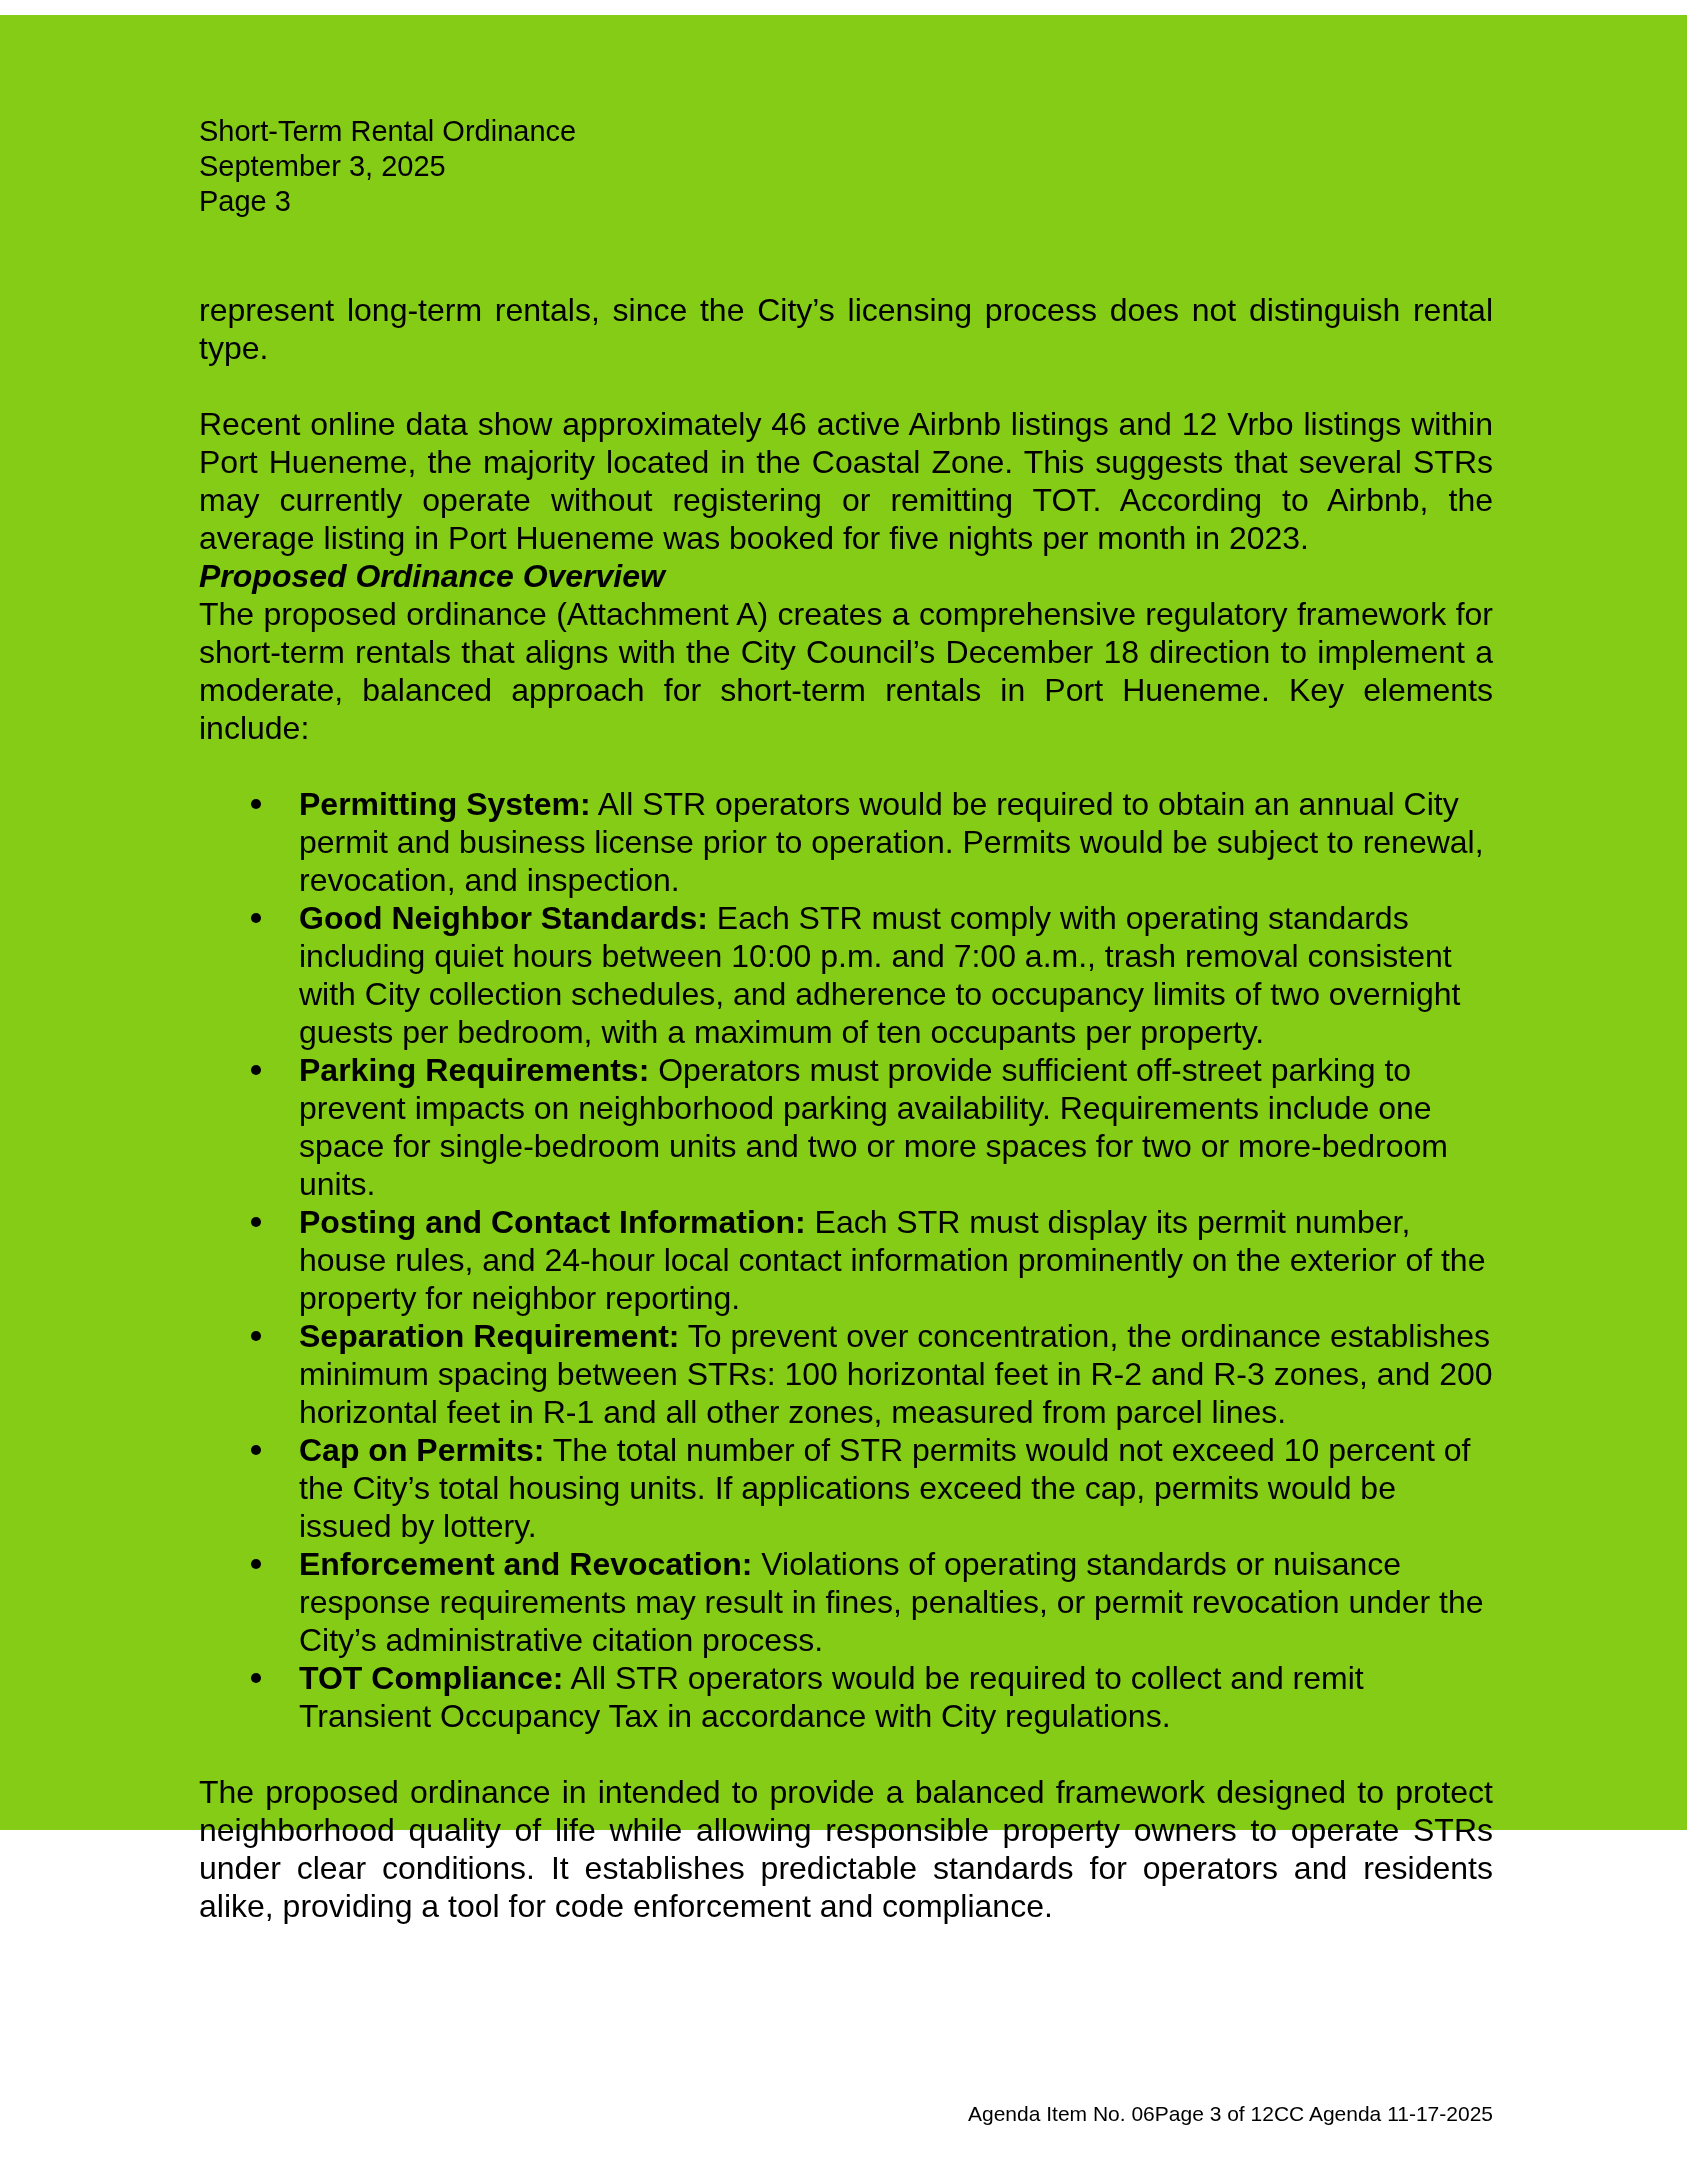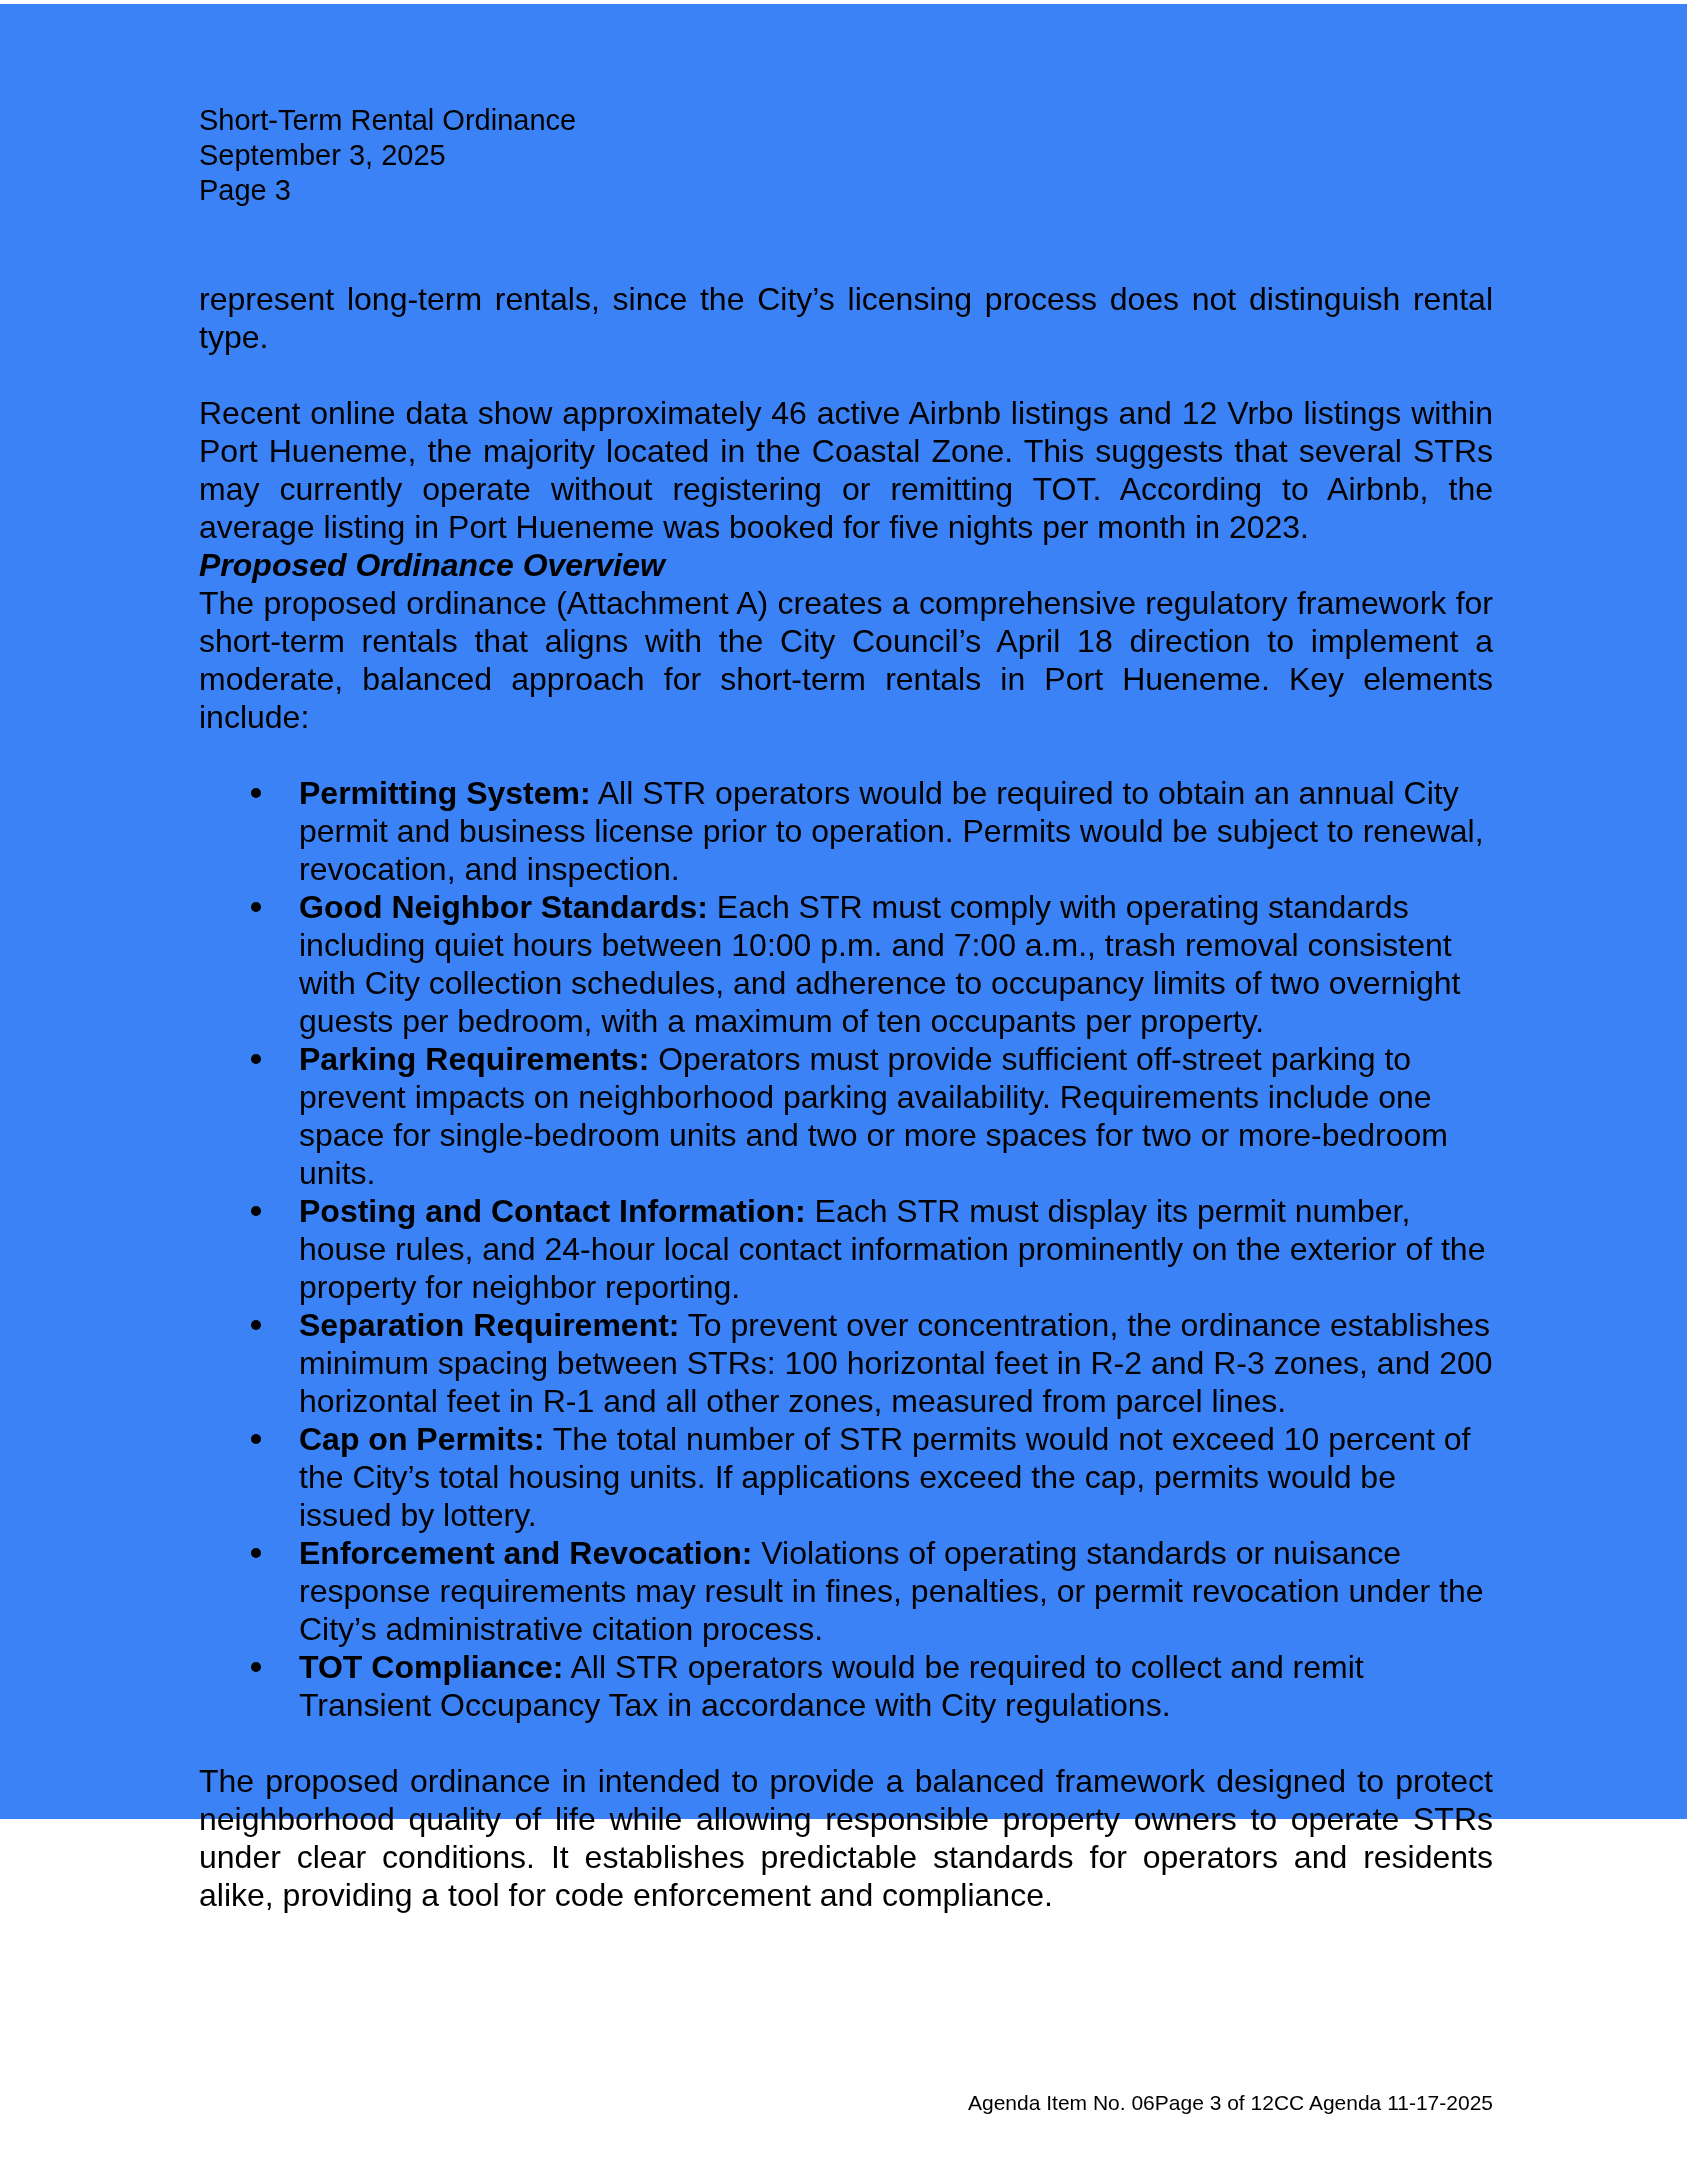--- a/index.html
+++ b/index.html
@@ -1,18 +1,18 @@
 <!DOCTYPE html>
 <html style="font-size:13.5px"><head>
 <meta charset="utf-8">
 <style>
   html, body { margin:0; padding:0; background:#ffffff; }
   body { width:1687px; height:2183px; position:relative; overflow:hidden;
          font-family:"Liberation Sans", sans-serif; color:#000; }
-  .page { position:absolute; left:0; top:4px; width:1687px; height:1815px; background:#3b82f6; }
+  .page { position:absolute; left:0; top:15px; width:1687px; height:1815px; background:#84cc16; }
   .header { position:absolute; left:199px; top:99px; font-size:29px; line-height:35px; }
   .header div { white-space:nowrap; }
   .body { position:absolute; left:199px; top:276px; width:1294px; font-size:32px; line-height:38px; }
   .p { margin:0; text-align:justify; }
   .p + .p { margin-top:38px; }
   .heading { font-weight:bold; font-style:italic; }
   ul.bullets { list-style:none; margin:38px 0 0 0; padding:0; }
   ul.bullets li { position:relative; padding-left:100px; }
   ul.bullets li .dot { position:absolute; left:52px; top:14.3px; width:10px; height:10px; border-radius:50%; background:#000; }
   ul.bullets li b { font-weight:bold; }
@@ -29,21 +29,21 @@
     <div>Short-Term Rental Ordinance</div>
     <div>September 3, 2025</div>
     <div>Page 3</div>
   </div>
 
   <div class="body">
     <p class="p">represent long-term rentals, since the City’s licensing process does not distinguish rental type.</p>
     <p class="p">Recent online data show approximately 46 active Airbnb listings and 12 Vrbo listings within Port Hueneme, the majority located in the Coastal Zone. This suggests that several STRs may currently operate without registering or remitting TOT. According to Airbnb, the average listing in Port Hueneme was booked for five nights per month in 2023.</p>
 
     <div class="heading">Proposed Ordinance Overview</div>
-    <p class="p" style="margin-top:0">The proposed ordinance (Attachment A) creates a comprehensive regulatory framework for short-term rentals that aligns with the City Council’s April 18 direction to implement a moderate, balanced approach for short-term rentals in Port Hueneme. Key elements include:</p>
+    <p class="p" style="margin-top:0">The proposed ordinance (Attachment A) creates a comprehensive regulatory framework for short-term rentals that aligns with the City Council’s December 18 direction to implement a moderate, balanced approach for short-term rentals in Port Hueneme. Key elements include:</p>
 
     <ul class="bullets">
       <li>
         <span class="dot"></span>
         <b>Permitting System:</b><span> All STR operators would be required to obtain an annual City permit and business license prior to operation. Permits would be subject to renewal, revocation, and inspection.</span>
       </li>
       <li>
         <span class="dot"></span>
         <b>Good Neighbor Standards:</b><span> Each STR must comply with operating standards including quiet hours between 10:00 p.m. and 7:00 a.m., trash removal consistent with City collection schedules, and adherence to occupancy limits of two overnight guests per bedroom, with a maximum of ten occupants per property.</span>
       </li>

